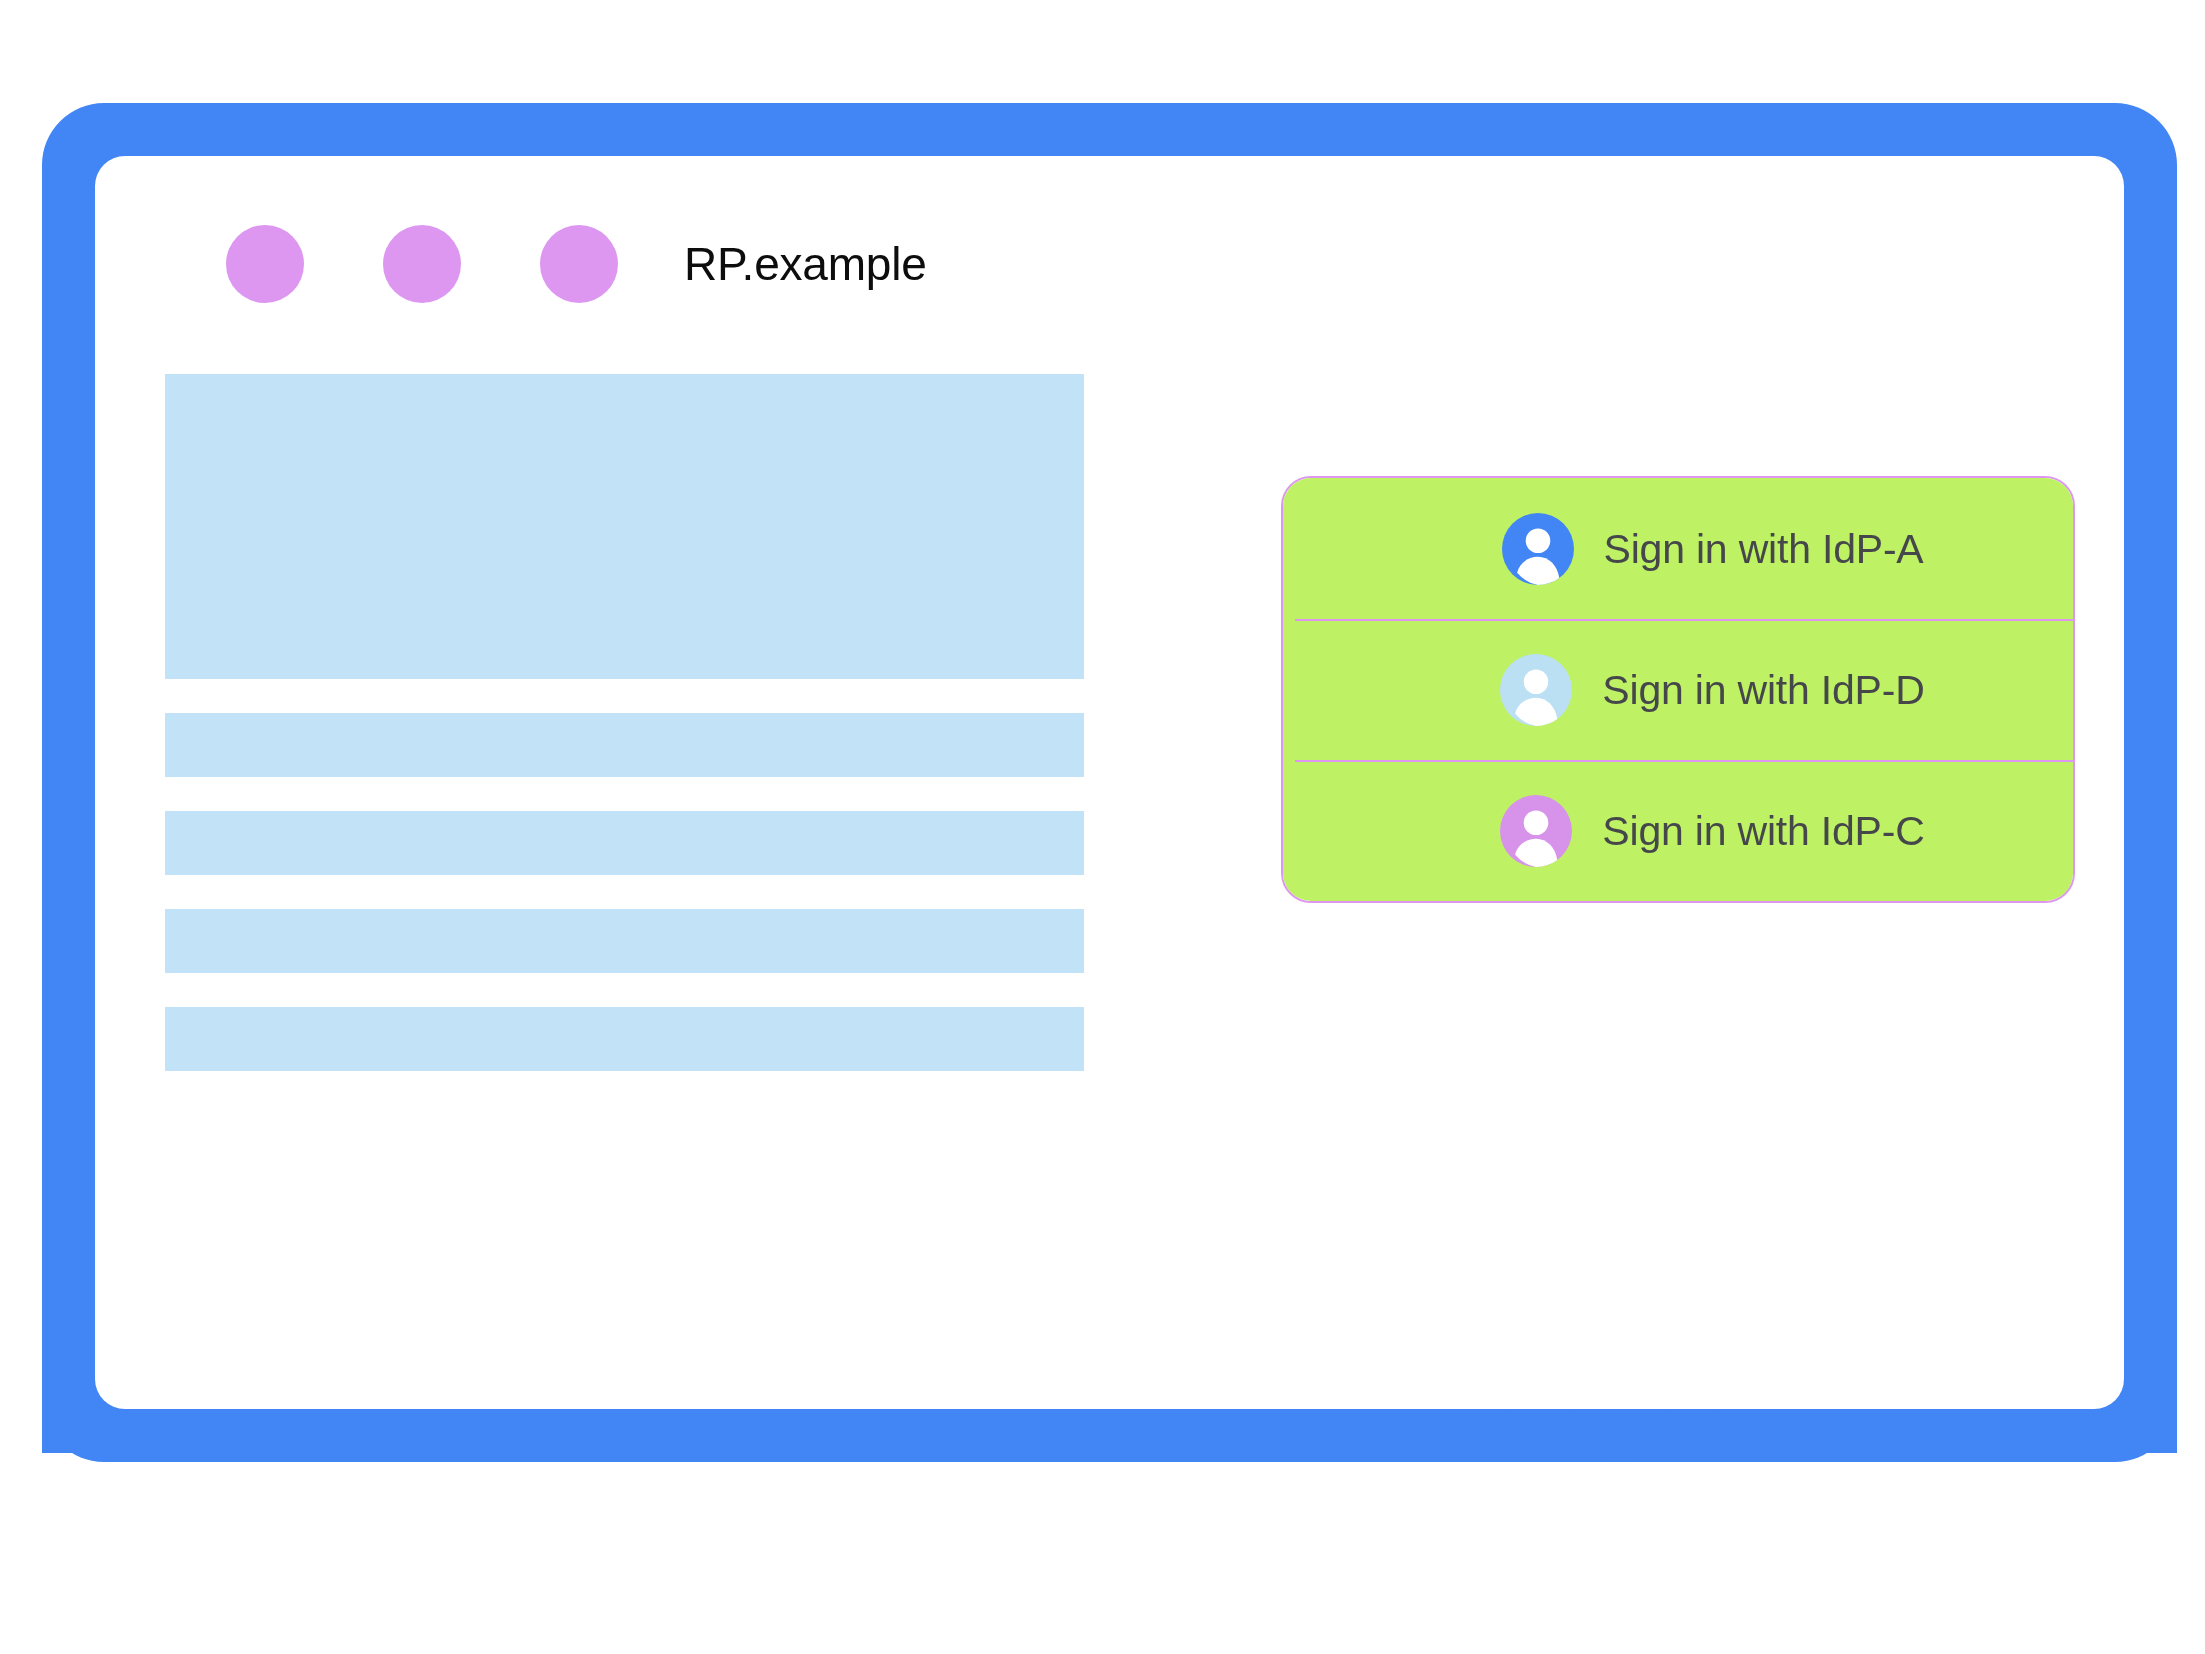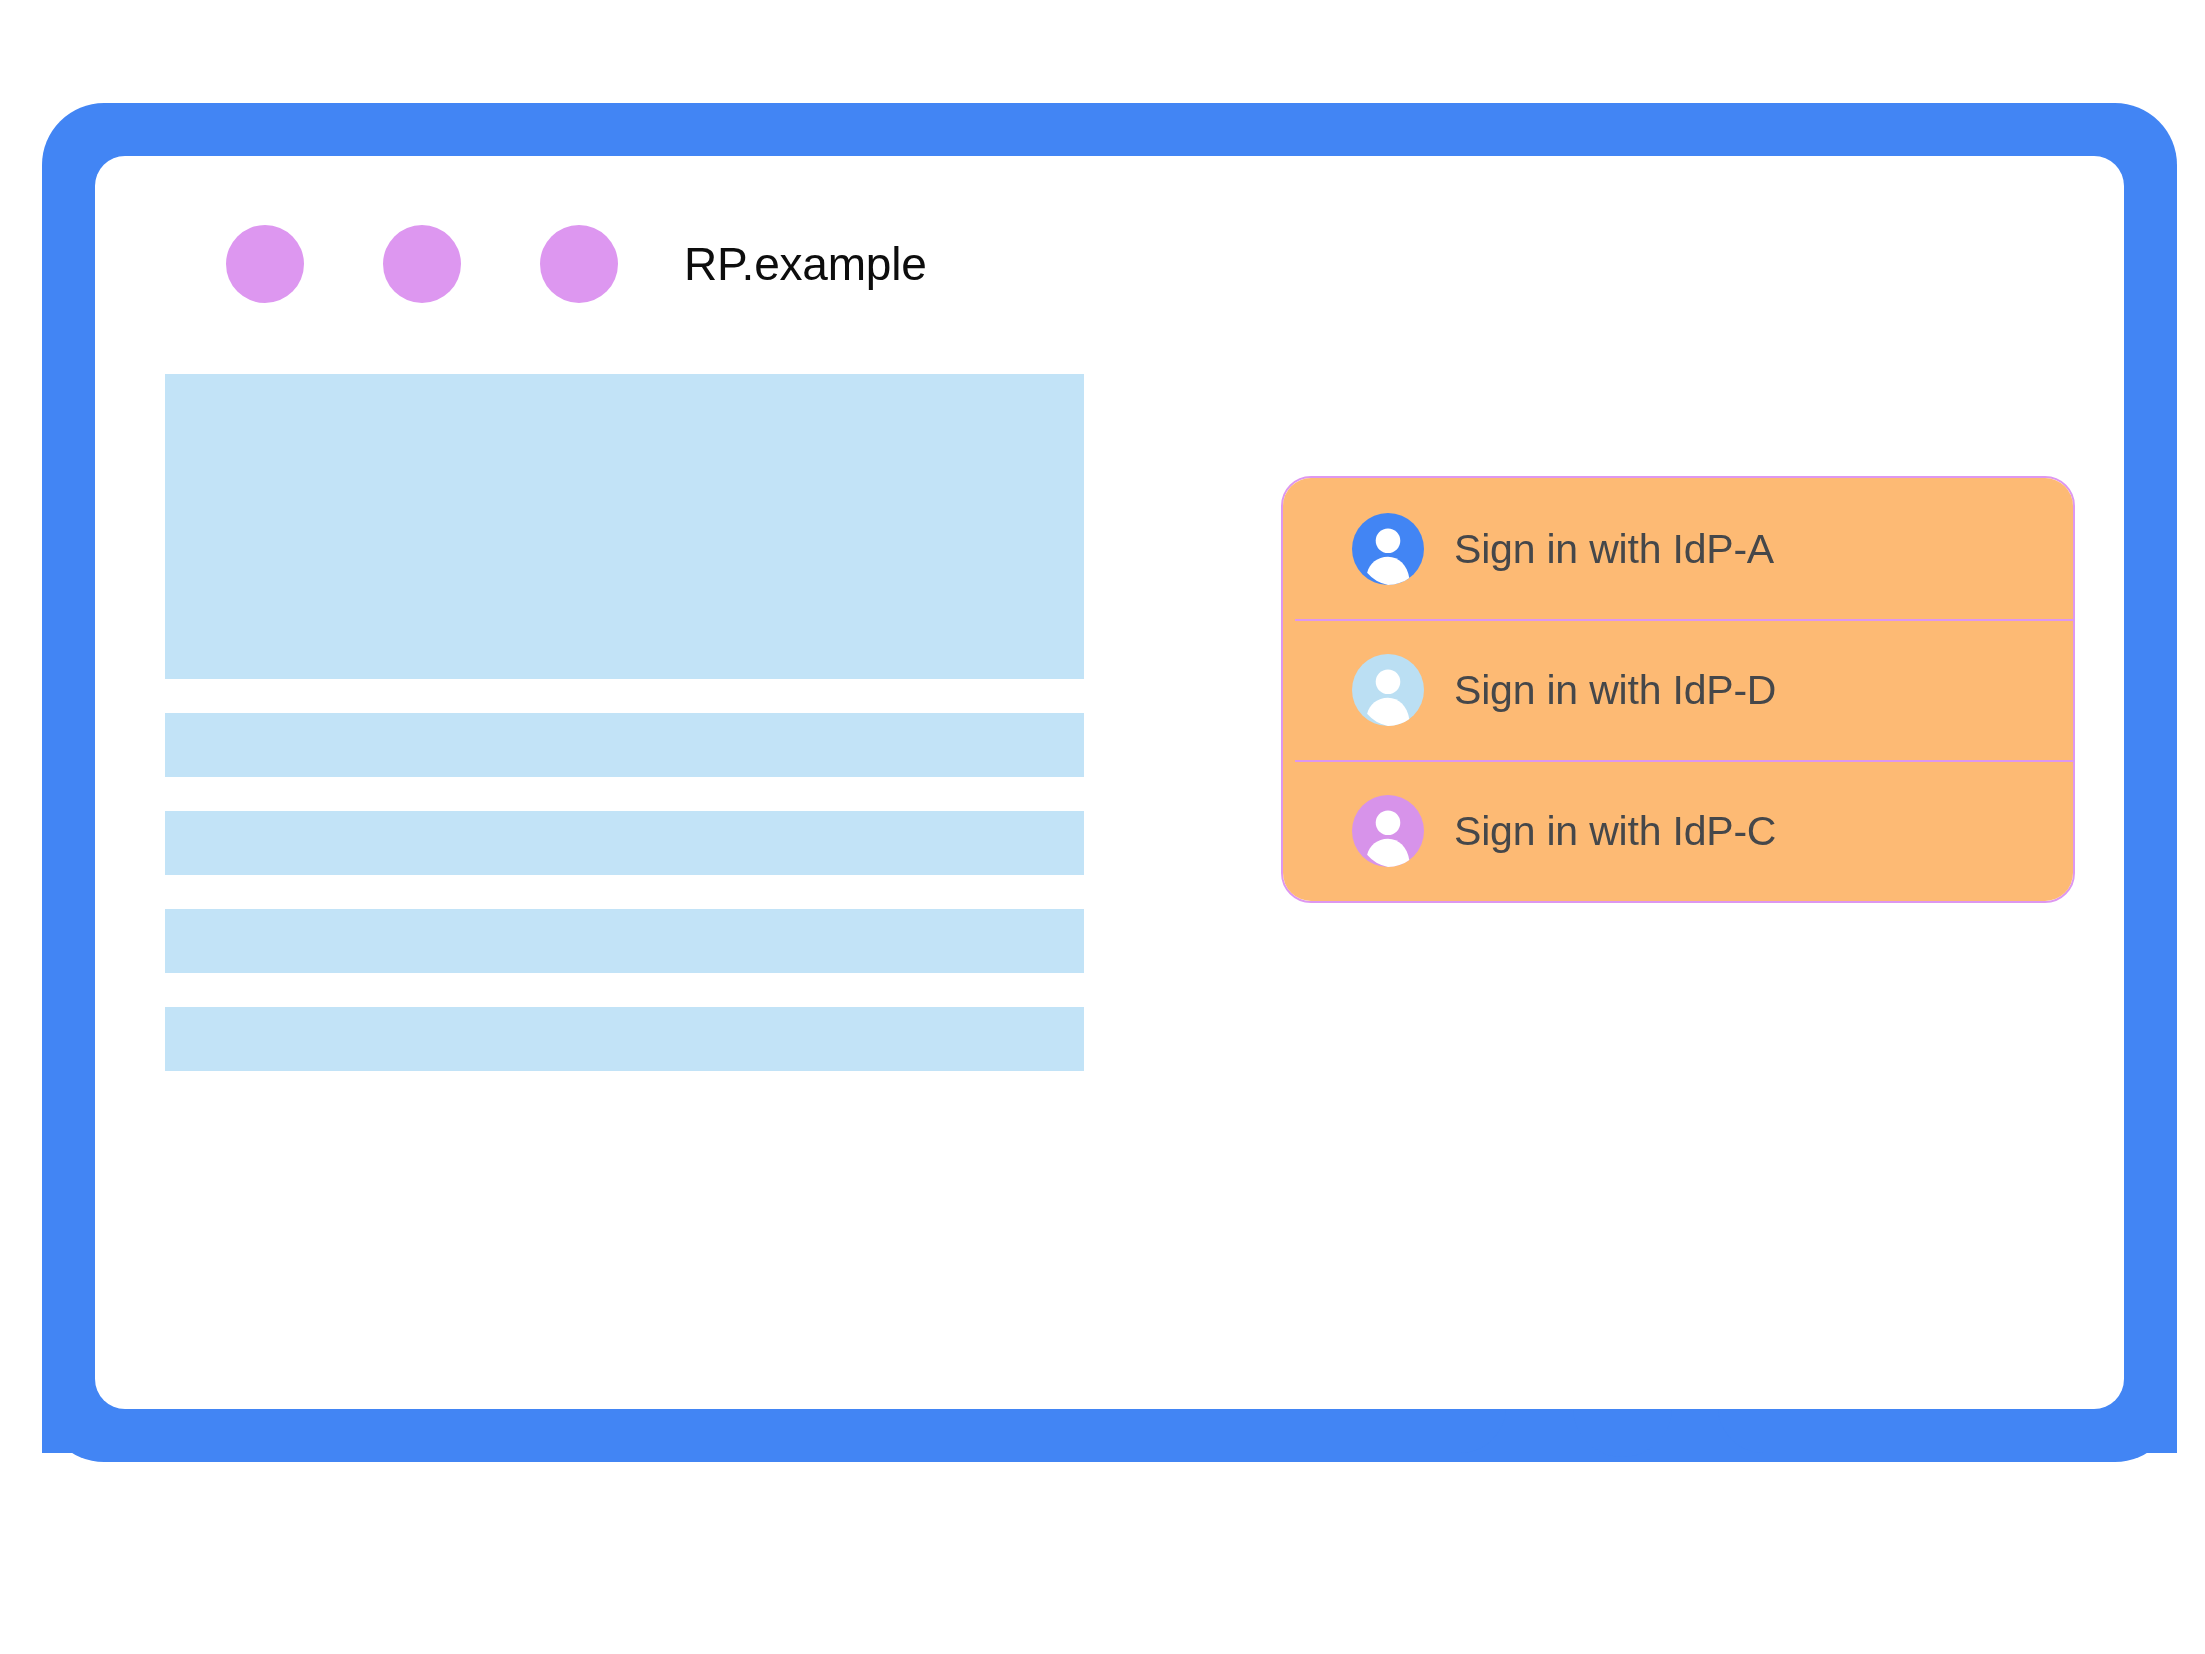--- a/index.html
+++ b/index.html
@@ -135,21 +135,22 @@
     overflow: hidden;
   }
   .signin-row {
     position: relative;
     display: flex;
     align-items: center;
     height: 141px;
     padding-left: 69px;
     box-sizing: border-box;
     cursor: pointer;
-    background: #fdba74;
+    background: #bef264;
+    justify-content: center;
   }
   .signin-row + .signin-row::before {
     content: "";
     position: absolute;
     left: 12.4px;
     right: 0;
     top: 0;
     height: 1.8px;
     background: var(--divider);
   }

